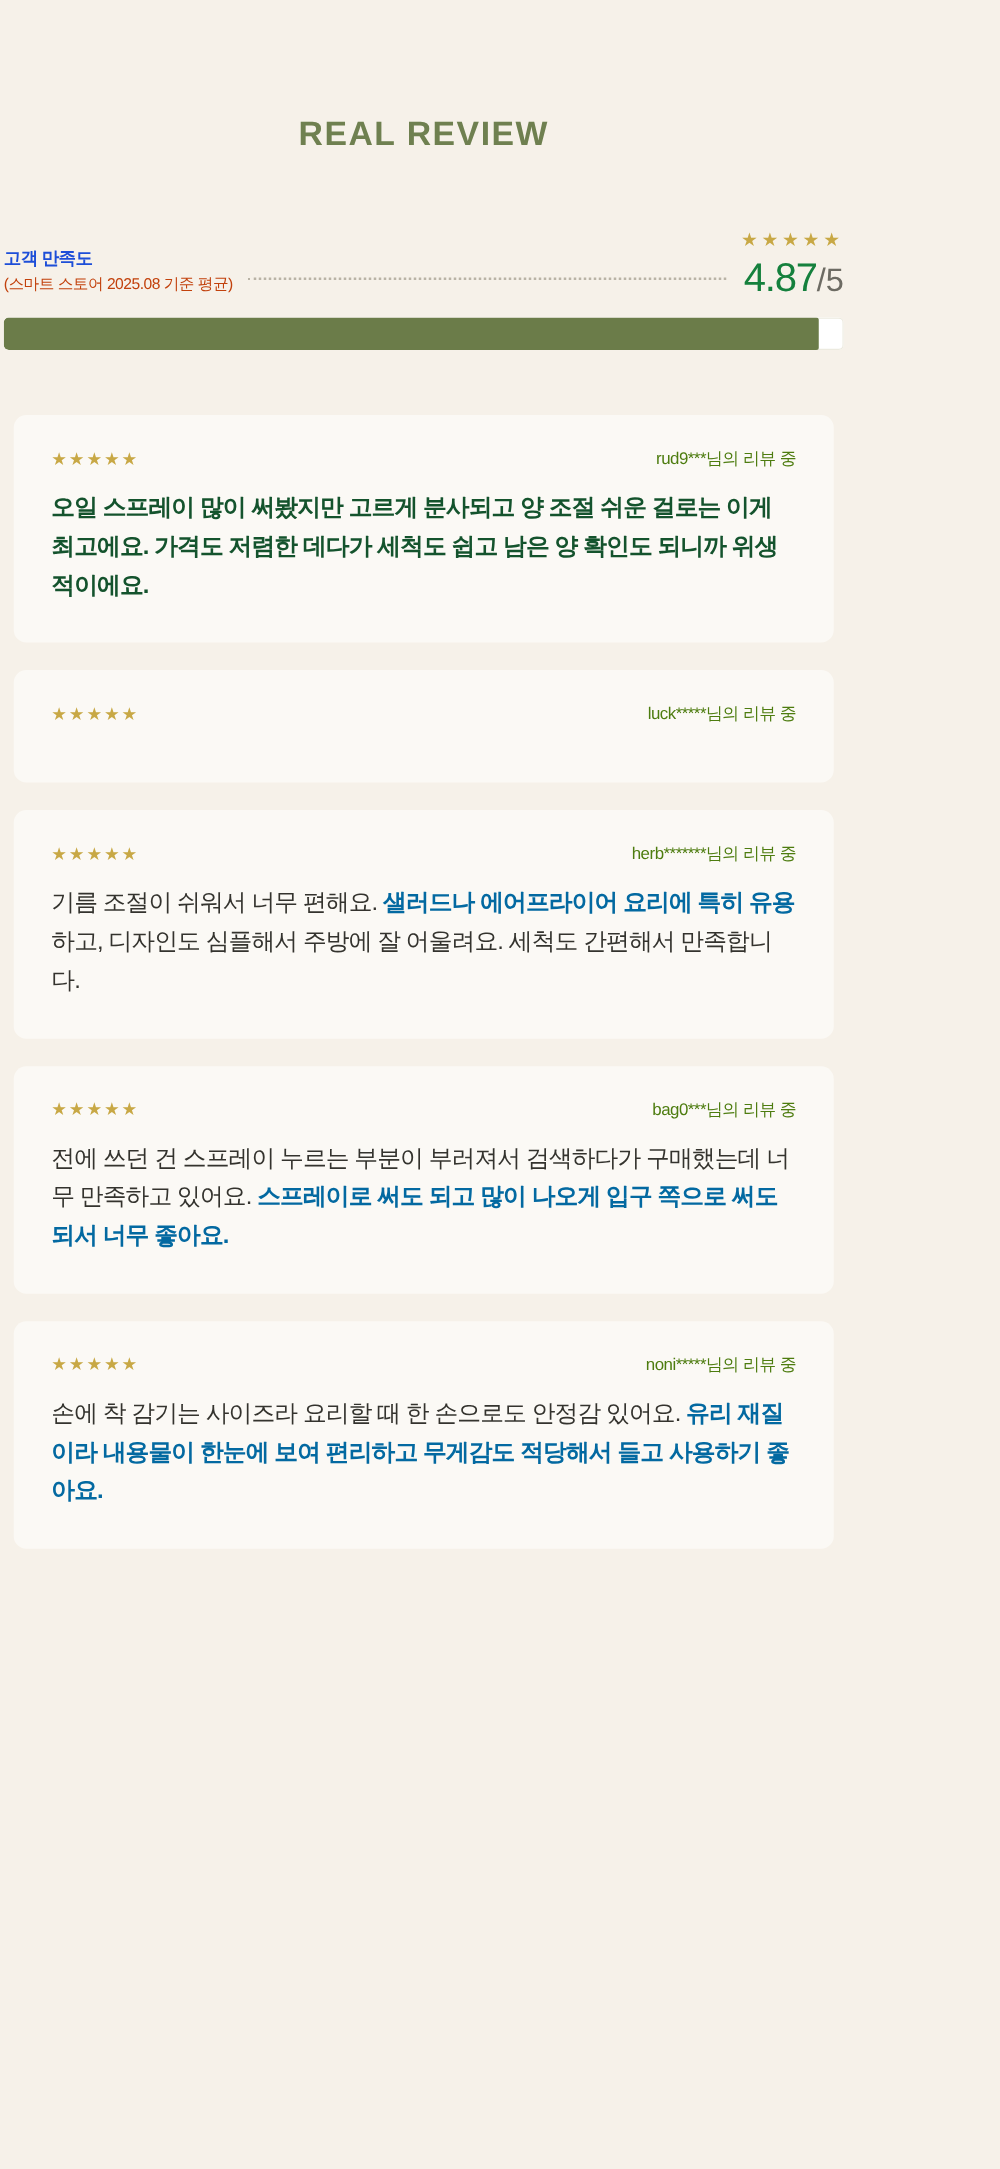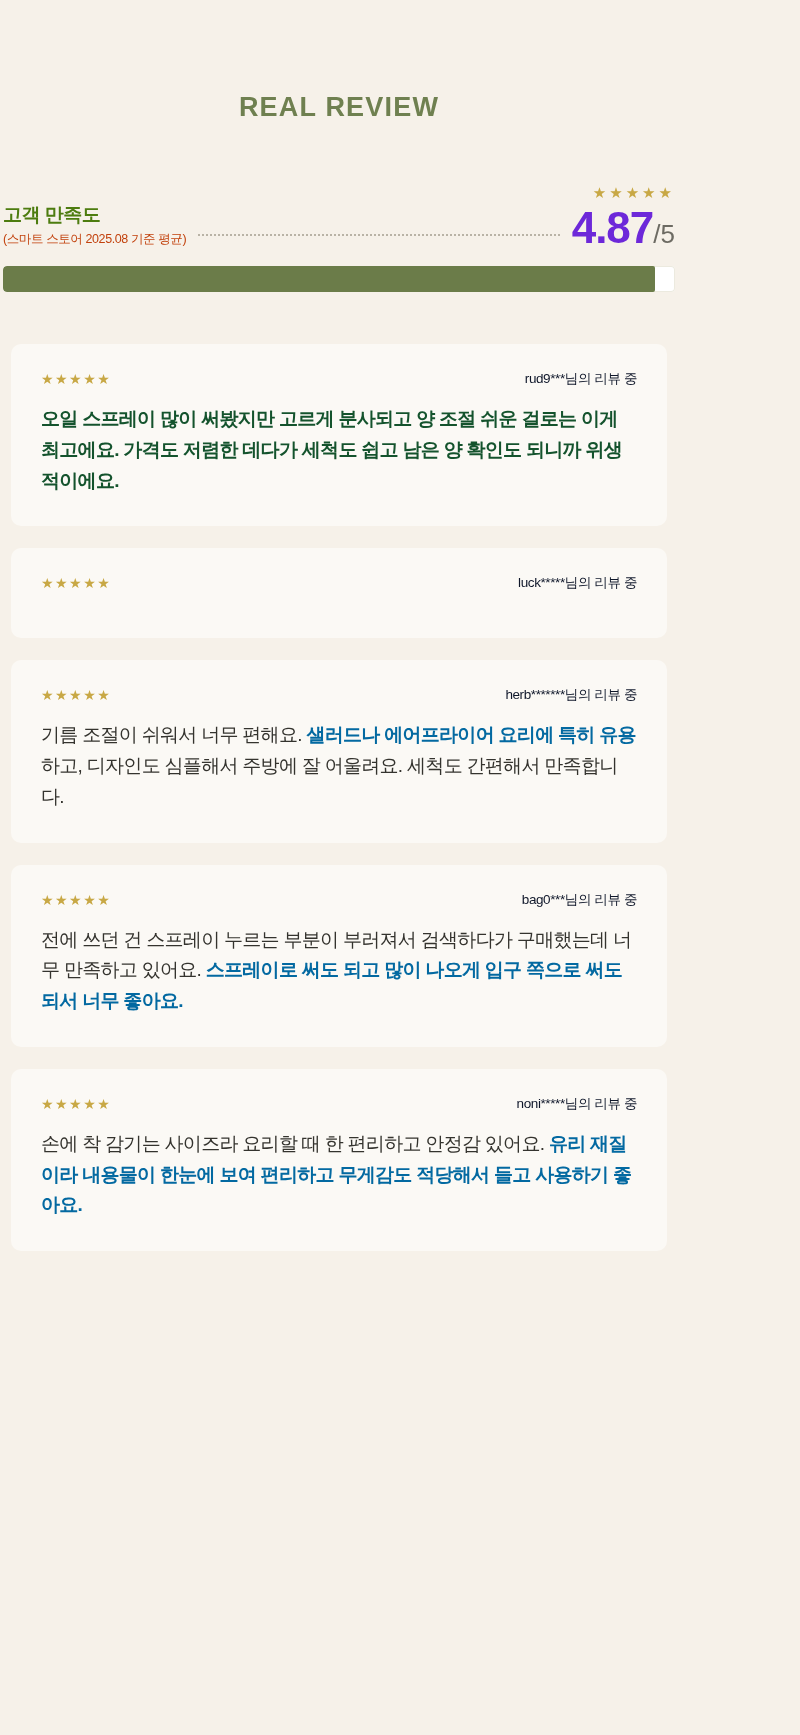--- a/index.html
+++ b/index.html
@@ -60,23 +60,23 @@
   }
   .sat-row {
     display: flex;
     align-items: flex-end;
     justify-content: space-between;
   }
   .sat-left {
     padding-bottom: 2px;
   }
   .sat-title {
-    font-size: 19px;
+    font-size: 14px;
     font-weight: bold;
-    color: #4d7c0f;
+    color: #1d4ed8;
     letter-spacing: -0.5px;
   }
   .sat-sub {
     font-size: 12.5px;
     color: #c2410c;
     margin-top: 3px;
     letter-spacing: -0.4px;
   }
   .sat-dots {
     flex: 1;
@@ -89,23 +89,23 @@
     text-align: right;
     line-height: 1;
   }
   .sat-stars {
     color: #c8a845;
     font-size: 15px;
     letter-spacing: 3px;
     margin-bottom: 6px;
   }
   .sat-score {
-    font-size: 44px;
-    font-weight: bold;
-    color: #6d28d9;
+    font-size: 32px;
+    font-weight: normal;
+    color: #15803d;
     letter-spacing: -1px;
     display: inline-block;
     vertical-align: baseline;
   }
   .sat-outof {
     font-size: 26px;
     color: #6d6b63;
     font-weight: normal;
     display: inline-block;
     vertical-align: baseline;
@@ -141,21 +141,21 @@
     justify-content: space-between;
     margin-bottom: 16px;
   }
   .card-stars {
     color: #c8a845;
     font-size: 14px;
     letter-spacing: 1.5px;
   }
   .card-author {
     font-size: 13.5px;
-    color: #0f172a;
+    color: #4d7c0f;
     letter-spacing: -0.4px;
   }
   .card-body {
     font-size: 19px;
     line-height: 1.62;
     color: #34332e;
     letter-spacing: -0.7px;
   }
   .card-body .b { font-weight: bold; color: #0369a1; }
   .card-body.allbold { font-weight: bold; color: #14532d; }
@@ -214,17 +214,17 @@
           <span class="card-stars">★★★★★</span>
           <span class="card-author">bag0***님의 리뷰 중</span>
         </div>
         <p class="card-body" style="margin: 0px;"><span>전에 쓰던 건 스프레이 누르는 부분이 부러져서 검색하다가 구매했는데 너무 만족하고 있어요. </span><span class="b">스프레이로 써도 되고 많이 나오게 입구 쪽으로 써도되서 너무 좋아요.</span></p>
       </div>
       <div class="card">
         <div class="card-top">
           <span class="card-stars">★★★★★</span>
           <span class="card-author">noni*****님의 리뷰 중</span>
         </div>
-        <p class="card-body" style="margin: 0px;"><span>손에 착 감기는 사이즈라 요리할 때 한 편리하고 안정감 있어요. </span><span class="b">유리 재질이라 내용물이 한눈에 보여 편리하고 무게감도 적당해서 들고 사용하기 좋아요.</span></p>
+        <p class="card-body" style="margin: 0px;"><span>손에 착 감기는 사이즈라 요리할 때 한 손으로도 안정감 있어요. </span><span class="b">유리 재질이라 내용물이 한눈에 보여 편리하고 무게감도 적당해서 들고 사용하기 좋아요.</span></p>
       </div>
     </div>
 
 </div>
 
 </body></html>

